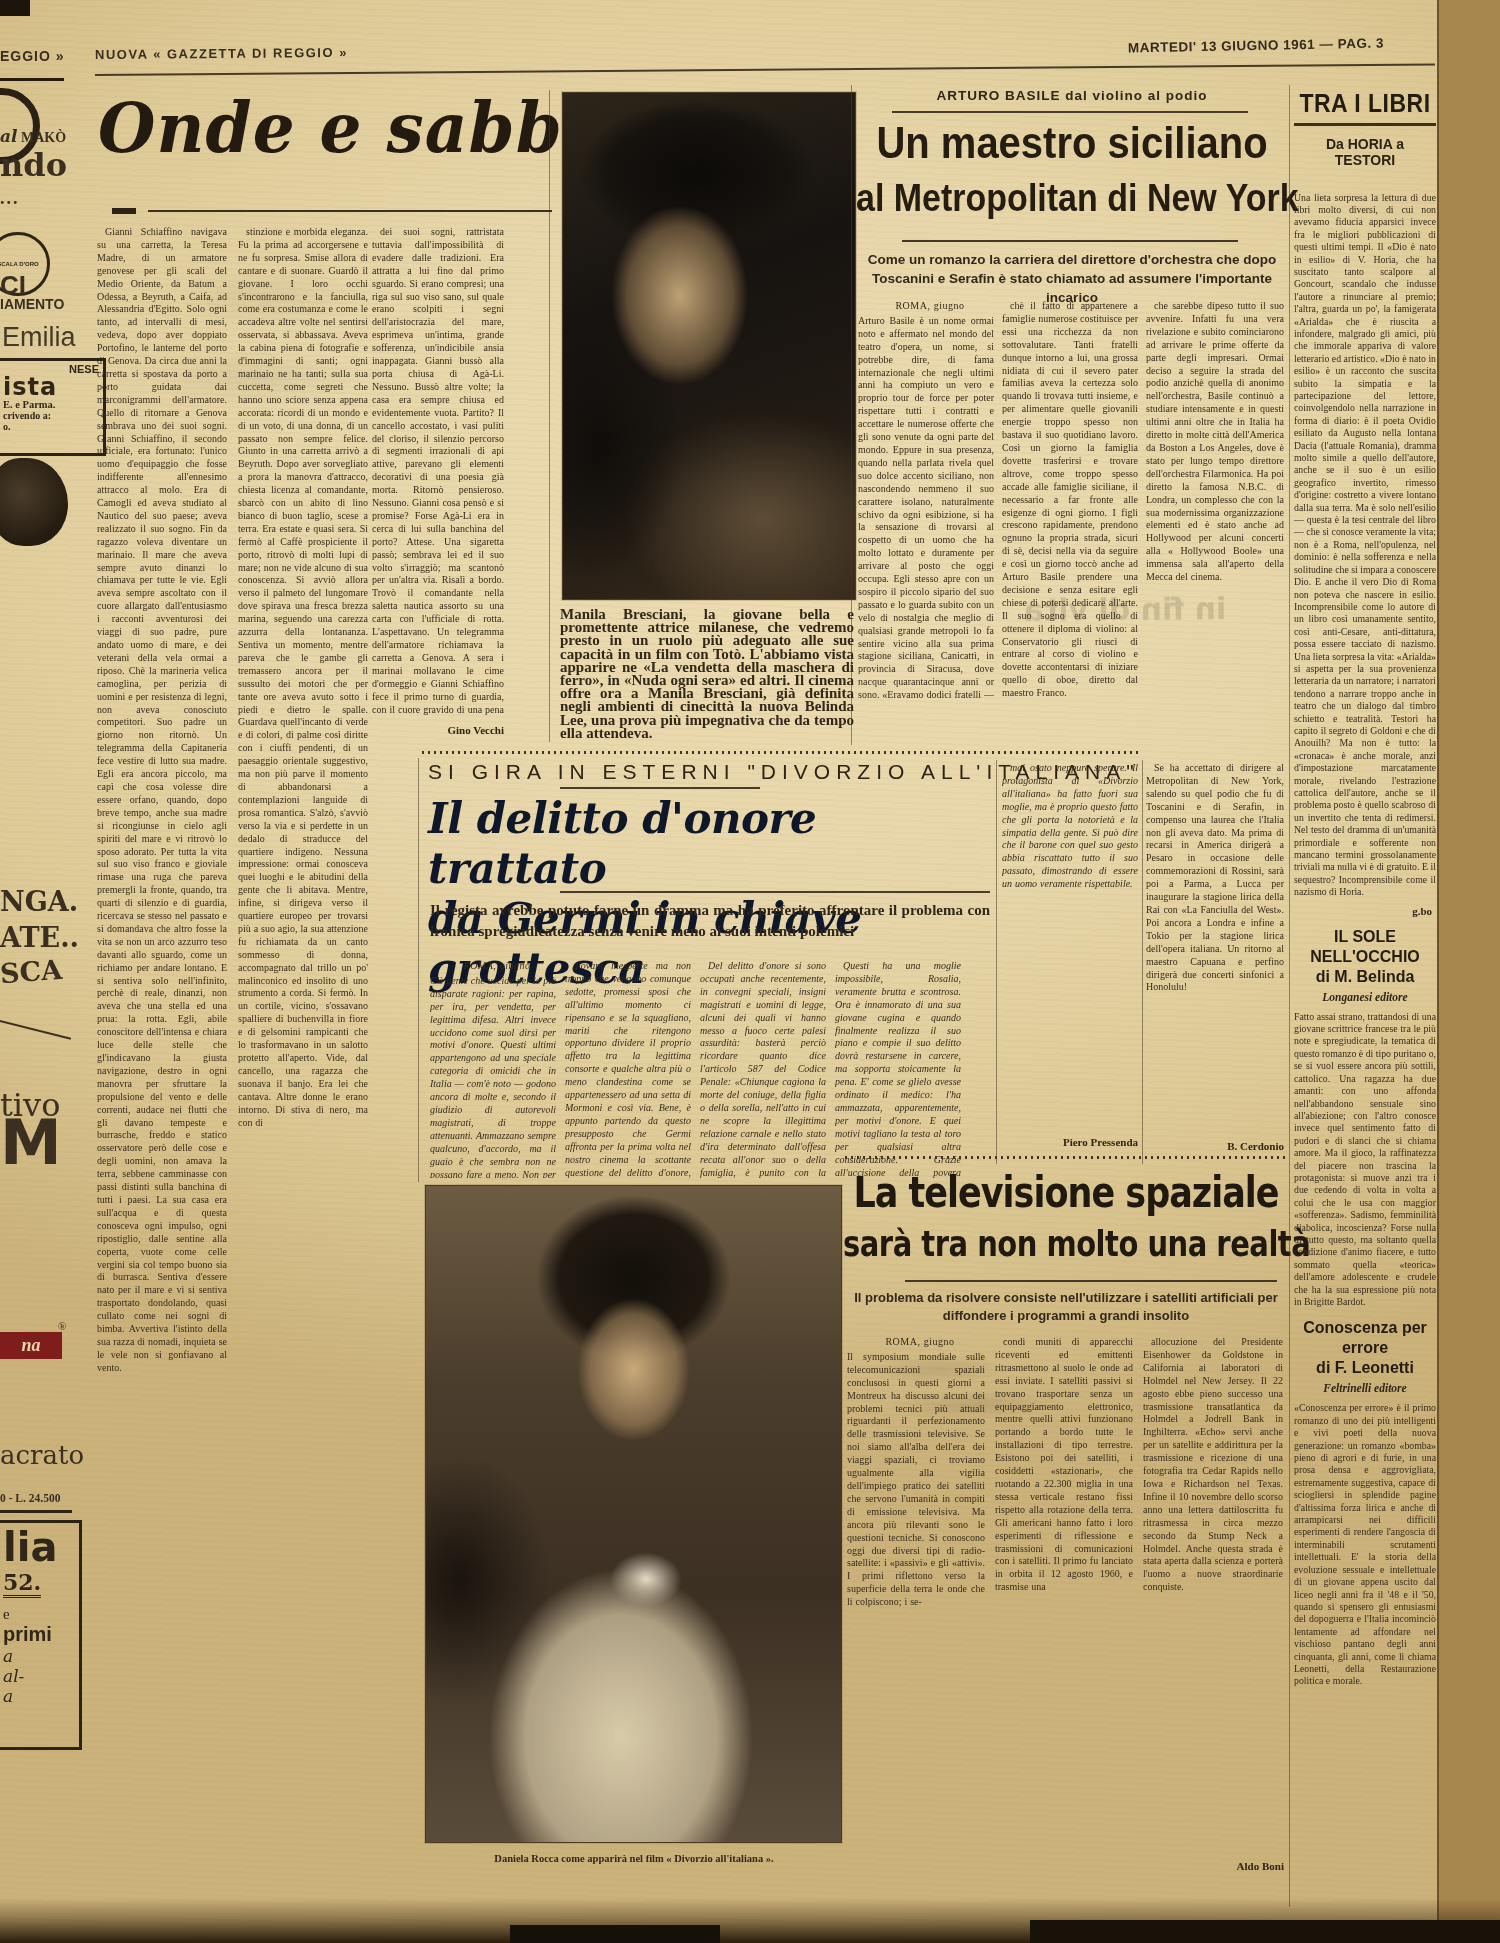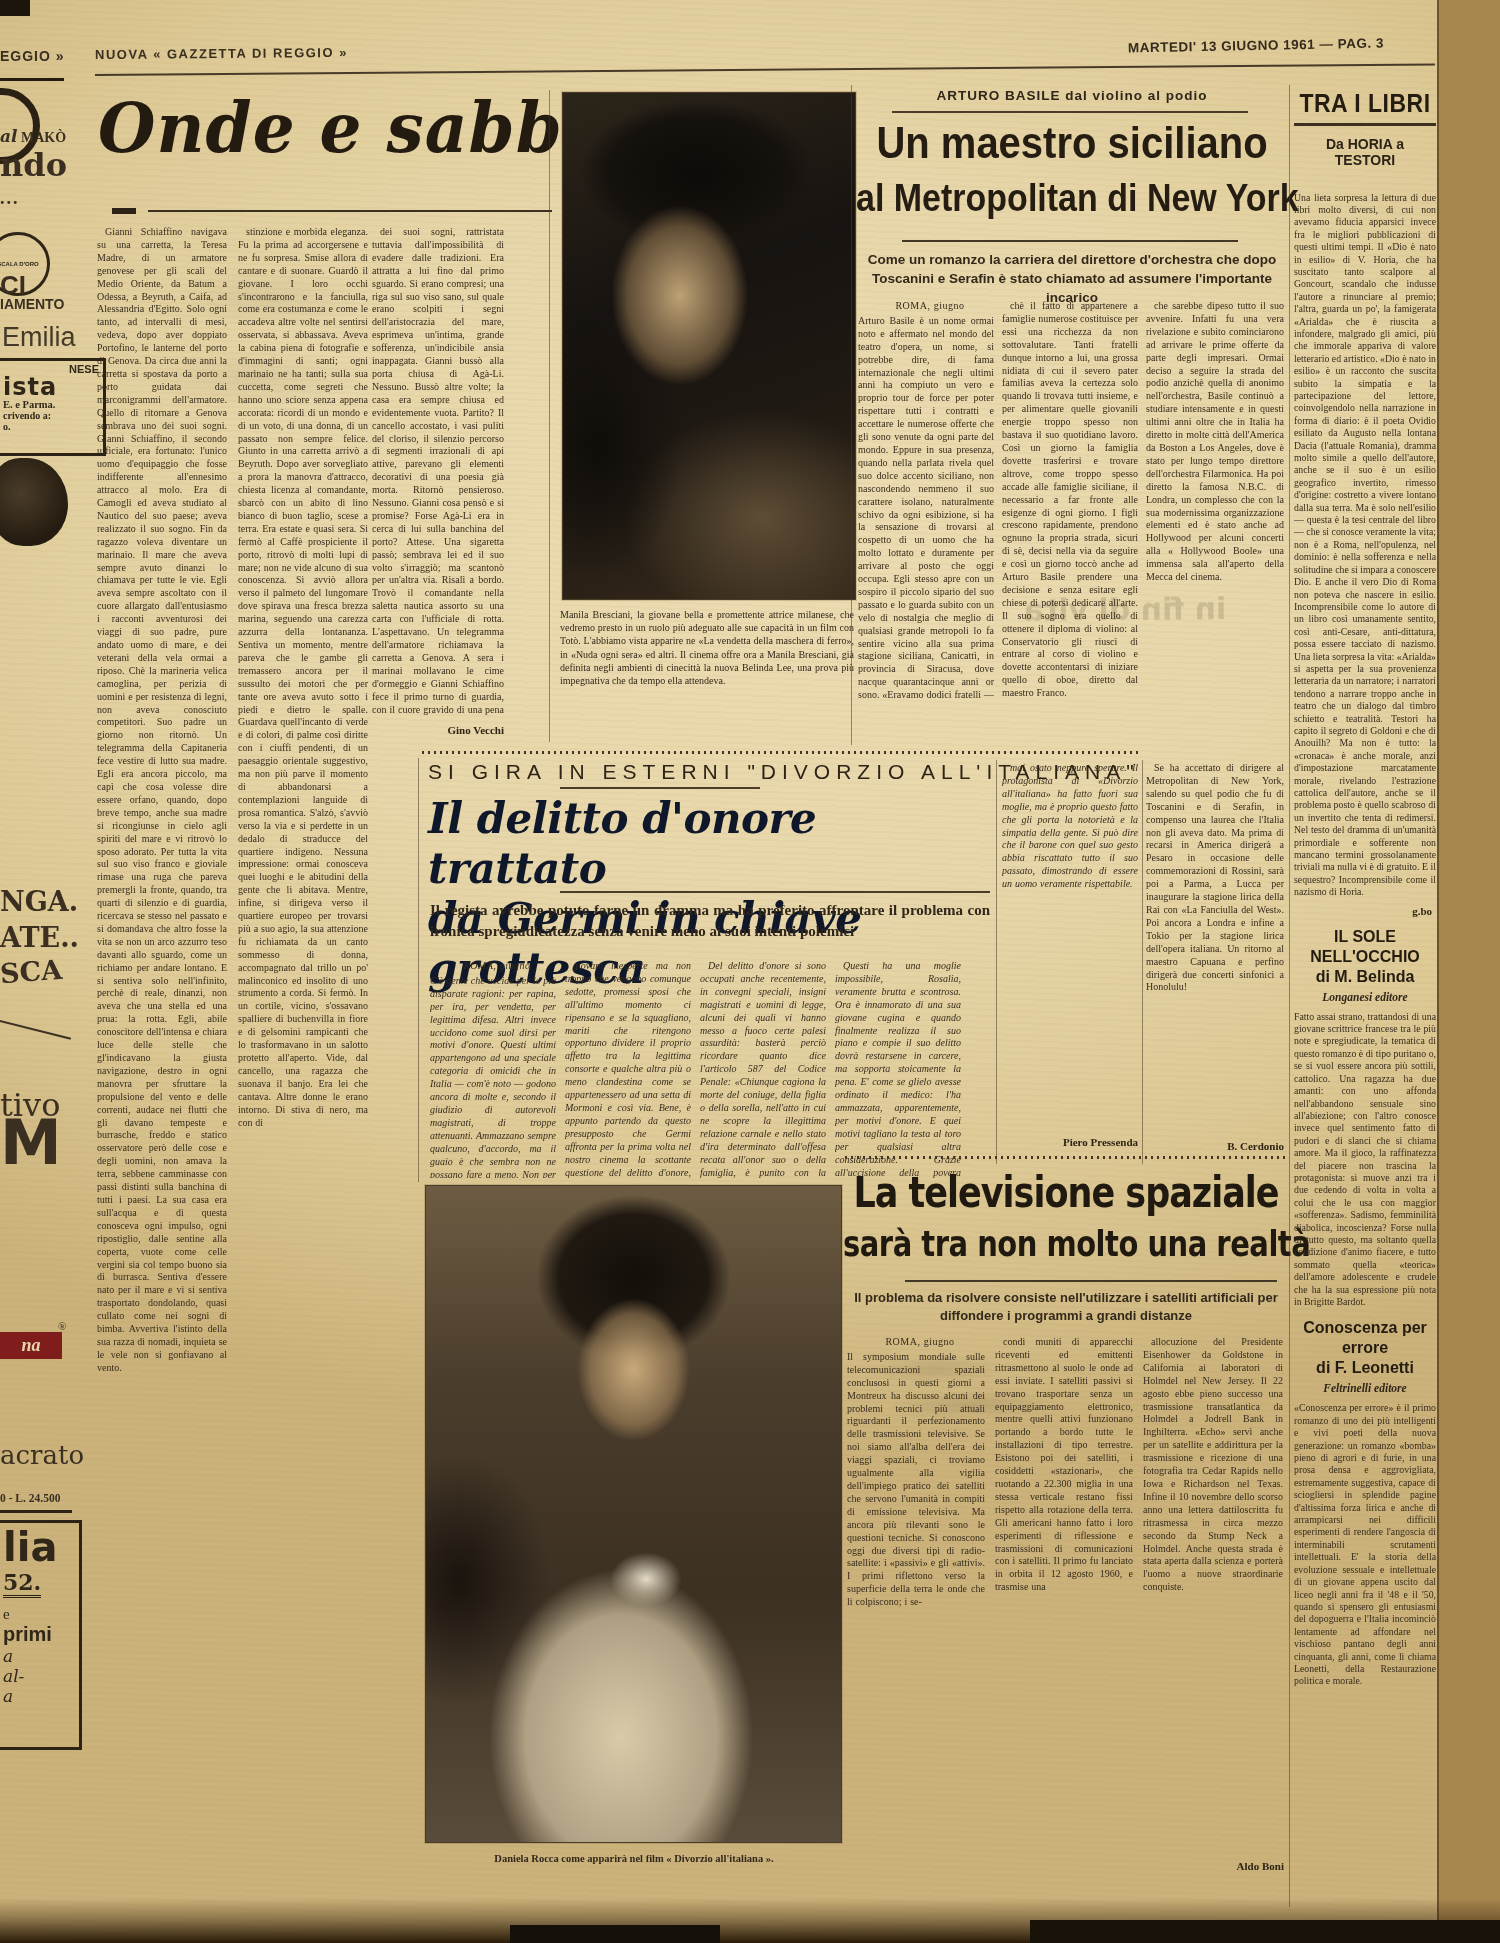--- a/index.html
+++ b/index.html
@@ -67,21 +67,21 @@
   .photo{border:1px solid #4a3b26;box-shadow:0 0 0 1px rgba(120,95,60,.25);}
   .photo1{
     left:562px;top:92px;width:292px;height:506px;
     background:
       radial-gradient(95px 125px at 40% 40%, rgba(198,168,122,.95) 0%, rgba(152,122,82,.55) 55%, rgba(0,0,0,0) 72%),
       radial-gradient(150px 95px at 46% 16%, #0d0b08 0%, #16120e 60%, rgba(0,0,0,0) 78%),
       radial-gradient(120px 190px at 12% 70%, rgba(15,12,9,.9) 0%, rgba(0,0,0,0) 70%),
       radial-gradient(190px 150px at 68% 84%, rgba(128,106,74,.6) 0%, rgba(0,0,0,0) 72%),
       linear-gradient(160deg,#2c2519 0%, #171310 38%, #201a13 68%, #382b1c 100%);
   }
-  .caption{font-weight:normal;font-size:10px;line-height:13.2px;text-align:justify;color:#32281a;}
+  .caption{font-weight:bold;font-size:15px;line-height:13.2px;text-align:justify;color:#32281a;}
   .photo1-caption{left:560px;top:608px;width:294px;height:132px;overflow:hidden;}
 
   
   .kicker{left:858px;top:88px;width:428px;text-align:center;font-family:"Liberation Sans",sans-serif;
     font-weight:bold;font-size:13.5px;letter-spacing:1px;color:#30261a;}
   .kicker-rule{left:892px;top:111px;width:356px;height:1.5px;background:#4a3c28;}
   .m-title1{left:856px;top:118px;width:432px;text-align:center;font-family:"Liberation Sans",sans-serif;
     font-weight:bold;font-size:40px;color:#251d12;transform:scaleY(1.12);transform-origin:top;white-space:nowrap;}
   .m-title2{left:856px;top:176px;width:432px;text-align:center;font-family:"Liberation Sans",sans-serif;
     font-weight:bold;font-size:34px;color:#251d12;transform:scaleY(1.12);transform-origin:top;white-space:nowrap;}
@@ -281,21 +281,21 @@
 <div class="abs vr5 rule-v"></div>
 
 <div class="abs photo photo2"></div>
 <div class="abs photo2-caption">Daniela Rocca come apparirà nel film « Divorzio all'italiana ».</div>
 
 <div class="abs dotted dot-b"></div>
 <div class="abs ghost2"></div>
 <div class="abs tv-title1">La televisione spaziale</div>
 <div class="abs tv-title2">sarà tra non molto una realtà</div>
 <div class="abs tv-sf-rule"></div>
-<div class="abs tv-subhead">Il problema da risolvere consiste nell'utilizzare i satelliti artificiali per diffondere i programmi a grandi distanze</div>
+<div class="abs tv-subhead">Il problema da risolvere consiste nell'utilizzare i satelliti artificiali per diffondere i programmi a grandi insolito</div>
 <div class="abs bodytxt tv-col tv-col1">
   <div class="dateline">ROMA, giugno</div>
   <span>Il symposium mondiale sulle telecomunicazioni spaziali conclusosi in questi giorni a Montreux ha discusso alcuni dei problemi tecnici più attuali riguardanti il perfezionamento delle trasmissioni televisive. Se noi siamo all'alba dell'era dei viaggi spaziali, ci troviamo ugualmente alla vigilia dell'impiego pratico dei satelliti che servono l'umanità in compiti di emissione televisiva. Ma ancora più rilevanti sono le questioni tecniche. Si conoscono oggi due diversi tipi di radio-satellite: i «passivi» e gli «attivi». I primi riflettono verso la superficie della terra le onde che li colpiscono; i se-</span>
 </div>
 <div class="abs bodytxt tv-col tv-col2">condi muniti di apparecchi riceventi ed emittenti ritrasmettono al suolo le onde ad essi inviate. I satelliti passivi si trovano trasportare senza un equipaggiamento elettronico, mentre quelli attivi funzionano portando a bordo tutte le installazioni di tipo terrestre. Esistono poi dei satelliti, i cosiddetti «stazionari», che ruotando a 22.300 miglia in una stessa verticale restano fissi rispetto alla rotazione della terra. Gli americani hanno fatto i loro esperimenti di riflessione e trasmissioni di comunicazioni con i satelliti. Il primo fu lanciato in orbita il 12 agosto 1960, e trasmise una</div>
 <div class="abs bodytxt tv-col tv-col3">allocuzione del Presidente Eisenhower da Goldstone in California ai laboratori di Holmdel nel New Jersey. Il 22 agosto ebbe pieno successo una trasmissione transatlantica da Holmdel a Jodrell Bank in Inghilterra. «Echo» servì anche per un satellite e addirittura per la trasmissione e ricezione di una fotografia tra Cedar Rapids nello Iowa e Richardson nel Texas. Infine il 10 novembre dello scorso anno una lettera dattiloscritta fu ritrasmessa in circa mezzo secondo da Stump Neck a Holmdel. Anche questa strada è stata aperta dalla scienza e porterà l'uomo a nuove straordinarie conquiste.</div>
 <div class="abs byline tv-byline">Aldo Boni</div>
 
 <div class="abs vr3 rule-v"></div>
 <div class="abs rail">

